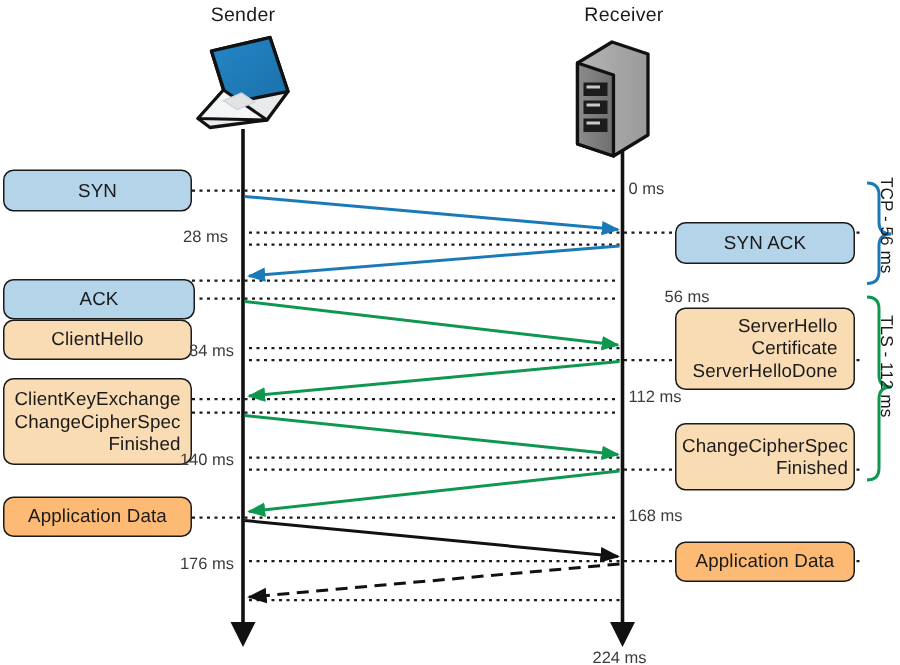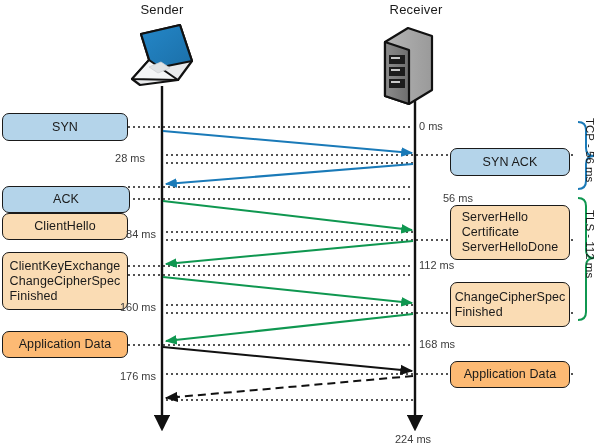--- a/index.html
+++ b/index.html
@@ -36,21 +36,21 @@
     white-space: nowrap;
   }
   .msg-box {
     position: absolute;
     box-sizing: border-box;
     border: 1.6px solid #1a1a1a;
     border-radius: 7px;
     display: flex;
     align-items: center;
     justify-content: center;
-    text-align: left;
+    text-align: right;
     font-size: 12.5px;
     line-height: 15px;
     color: #1a1a1a;
     letter-spacing: 0.1px;
     padding: 2px 4px;
     white-space: pre-line;
   }
   .msg-box.blue   { background: #b4d4ea; }
   .msg-box.orange { background: #fadcb4; }
   .msg-box.gray   { background: #fdba74; }
@@ -175,23 +175,23 @@
   <div class="msg-box gray" style="left:2px;  top:331px; width:126px; height:27px;">Application Data</div>
 
   <div class="msg-box blue" style="left:450px; top:148px; width:120px; height:28px;">SYN ACK</div>
   <div class="msg-box orange" style="left:450px; top:205px; width:120px; height:55px;">ServerHello
 Certificate
 ServerHelloDone</div>
   <div class="msg-box orange" style="left:450px; top:282px; width:120px; height:45px;">ChangeCipherSpec
 Finished</div>
   <div class="msg-box gray" style="left:450px; top:361px; width:120px; height:27px;">Application Data</div>
 
-  <div class="time-label left" style="left:96px; top:152px; width:68px;text-align:center;">28 ms</div>
+  <div class="time-label left" style="left:84px; top:152px; width:68px;">28 ms</div>
   <div class="time-label left" style="left:88px; top:228px; width:68px;">84 ms</div>
-  <div class="time-label left" style="left:88px; top:301px; width:68px;">160 ms</div>
+  <div class="time-label left" style="left:88px; top:301px; width:68px;">140 ms</div>
   <div class="time-label left" style="left:88px; top:370px; width:68px;">176 ms</div>
 
   <div class="time-label right" style="left:419px; top:120px; width:60px;">0 ms</div>
   <div class="time-label right" style="left:419px; top:192px; width:60px;padding-left:24px;">56 ms</div>
   <div class="time-label right" style="left:419px; top:259px; width:60px;">112 ms</div>
   <div class="time-label right" style="left:419px; top:338px; width:60px;">168 ms</div>
   <div class="time-label right" style="left:395px; top:393px; width:60px;margin-top:40px;">224 ms</div>
 
   <div class="brace-label" style="left:596px; top:118px;">TCP - 56 ms</div>
   <div class="brace-label" style="left:596px; top:210px;">TLS - 112 ms</div>

